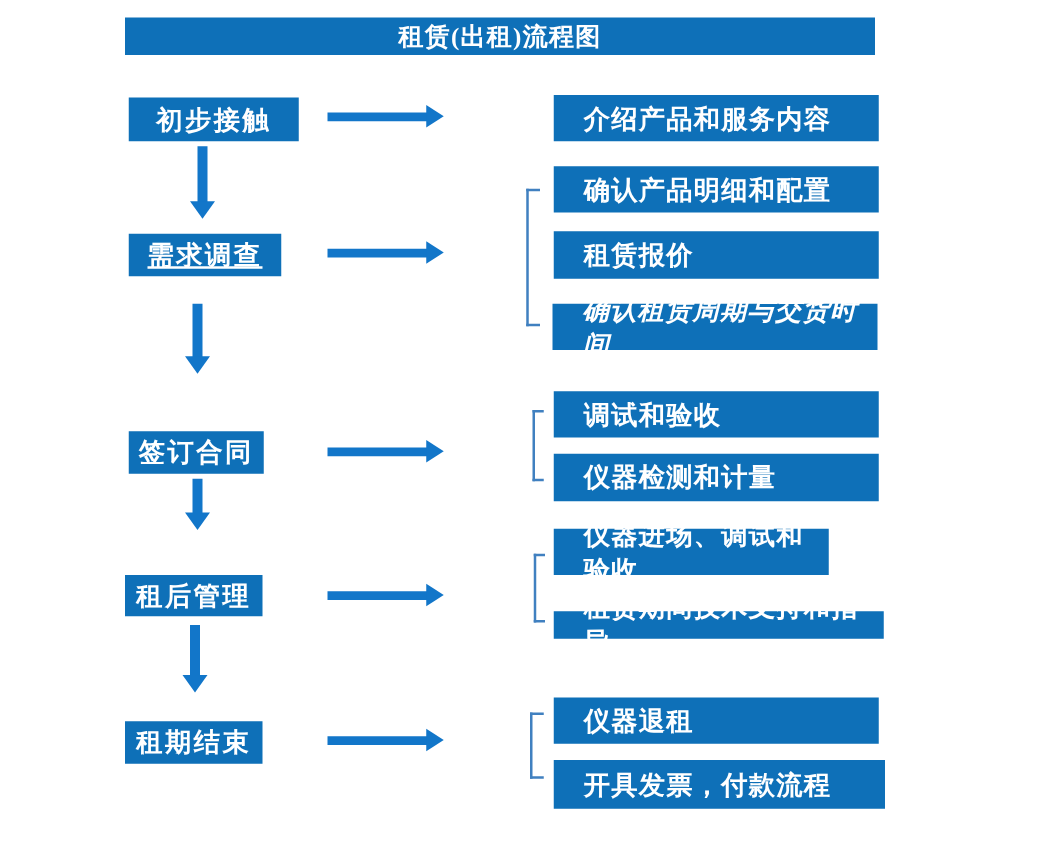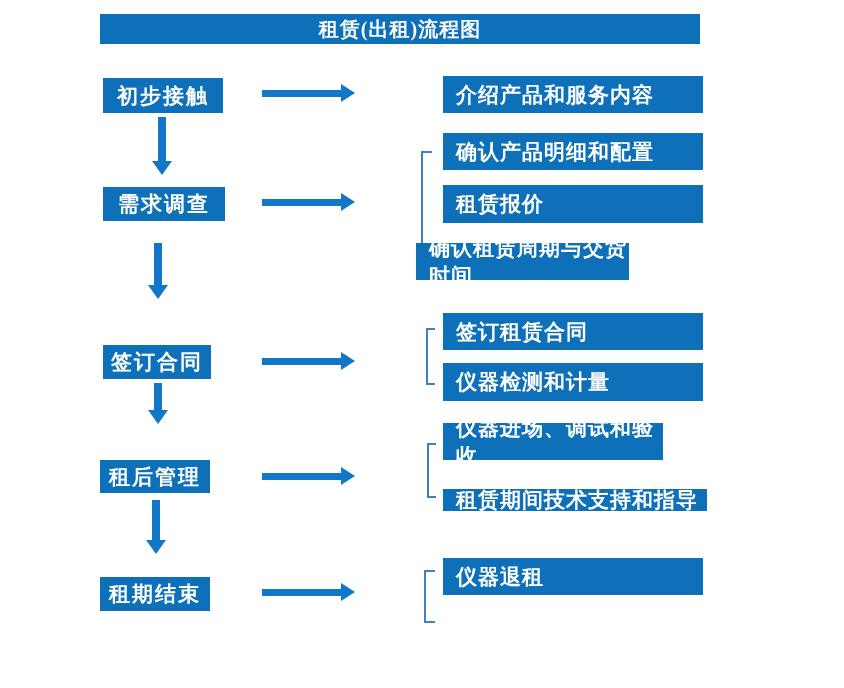--- a/index.html
+++ b/index.html
@@ -24,21 +24,21 @@
     font-size:20px;
     letter-spacing:1px;
   }
   .step-box{
     justify-content:center;
     font-size:21px;
     letter-spacing:2px;
   }
   .detail-box{
     justify-content:flex-start;
-    padding-left:13px;
+    padding-left:24px;
     font-size:21px;
     letter-spacing:1px;
   }
   .h-arrow{position:absolute;height:19px;}
   .h-arrow .shaft{
     position:absolute;left:0;top:6px;height:7px;
     width:calc(100% - 13px);
     background:var(--color-arrow,#1276c9);
   }
   .h-arrow .head{
@@ -67,22 +67,22 @@
     border-bottom:2px solid var(--color-bracket,#4080c0);
   }
 </style>
 </head>
 <body>
 
 <div class="canvas">
 
   <div class="bluebox title-bar" style="left:100px;top:14px;width:600px;height:30px;">租赁(出租)流程图</div>
 
-  <div class="bluebox step-box" style="left:103px;top:78px;width:120px;height:35px;">初步接触</div>
-  <div class="bluebox step-box" style="left:103px;top:187px;width:122px;height:34px;">需求调查</div>
+  <div class="bluebox step-box" style="left:103px;top:78px;width:136px;height:35px;">初步接触</div>
+  <div class="bluebox step-box" style="left:103px;top:187px;width:122px;height:34px;text-decoration:underline;">需求调查</div>
   <div class="bluebox step-box" style="left:103px;top:345px;width:108px;height:34px;">签订合同</div>
   <div class="bluebox step-box" style="left:100px;top:460px;width:110px;height:33px;">租后管理</div>
   <div class="bluebox step-box" style="left:100px;top:577px;width:110px;height:34px;">租期结束</div>
 
   <div class="v-arrow" style="left:152px;top:117px;height:58px;">
     <div class="shaft"></div>
     <div class="head"></div>
   </div>
   <div class="v-arrow" style="left:148px;top:243px;height:56px;">
     <div class="shaft"></div>
@@ -120,23 +120,24 @@
 
   <div class="bracket" style="left:421px;top:151px;width:11px;height:110px;"></div>
   <div class="bracket" style="left:426px;top:328px;width:9px;height:57px;"></div>
   <div class="bracket" style="left:427px;top:443px;width:9px;height:55px;"></div>
   <div class="bracket" style="left:424px;top:570px;width:11px;height:53px;"></div>
 
   <div class="bluebox detail-box" style="left:443px;top:76px;width:260px;height:37px;">介绍产品和服务内容</div>
 
   <div class="bluebox detail-box" style="left:443px;top:185px;width:260px;height:38px;">租赁报价</div>
   <div class="bluebox detail-box" style="left:443px;top:133px;width:260px;height:37px;">确认产品明细和配置</div>
-  <div class="bluebox detail-box" style="left:416px;top:243px;width:213px;height:37px;">确认租赁周期与交货时间</div>
+  <div class="bluebox detail-box" style="left:442px;top:243px;width:260px;height:37px;font-style:italic;">确认租赁周期与交货时间</div>
 
-  <div class="bluebox detail-box" style="left:443px;top:313px;width:260px;height:37px;">签订租赁合同</div>
+  <div class="bluebox detail-box" style="left:443px;top:313px;width:260px;height:37px;">调试和验收</div>
   <div class="bluebox detail-box" style="left:443px;top:363px;width:260px;height:38px;">仪器检测和计量</div>
 
   <div class="bluebox detail-box" style="left:443px;top:423px;width:220px;height:37px;">仪器进场、调试和验收</div>
   <div class="bluebox detail-box" style="left:443px;top:489px;width:264px;height:22px;">租赁期间技术支持和指导</div>
 
   <div class="bluebox detail-box" style="left:443px;top:558px;width:260px;height:37px;text-align:right;">仪器退租</div>
+  <div class="bluebox detail-box" style="left:443px;top:608px;width:265px;height:39px;">开具发票，付款流程</div>
 
 </div>
 
 </body></html>

